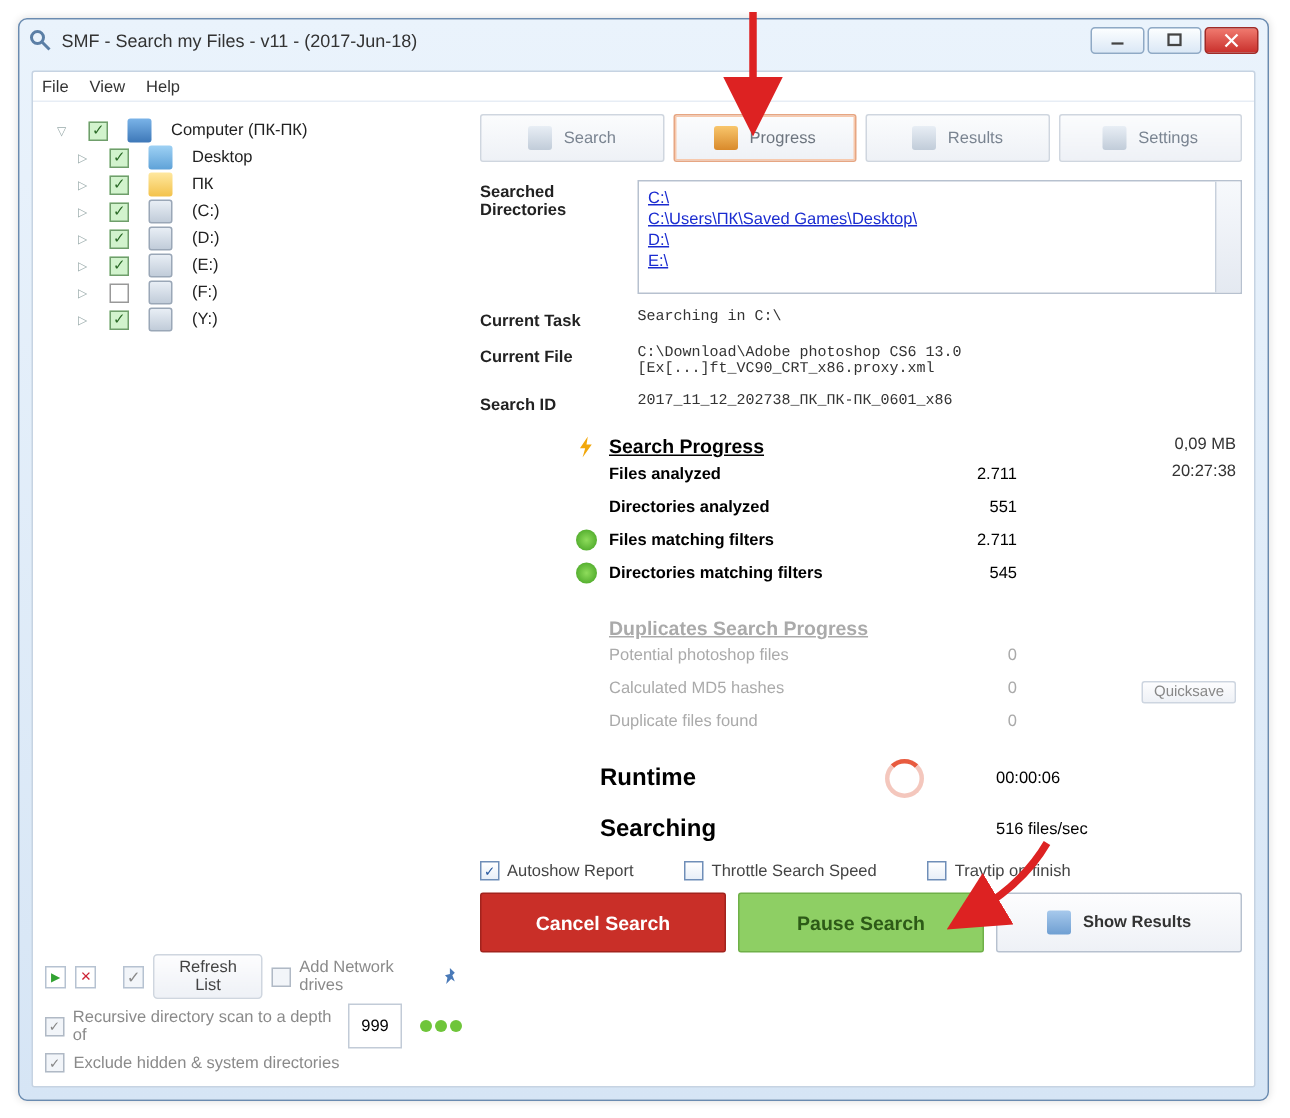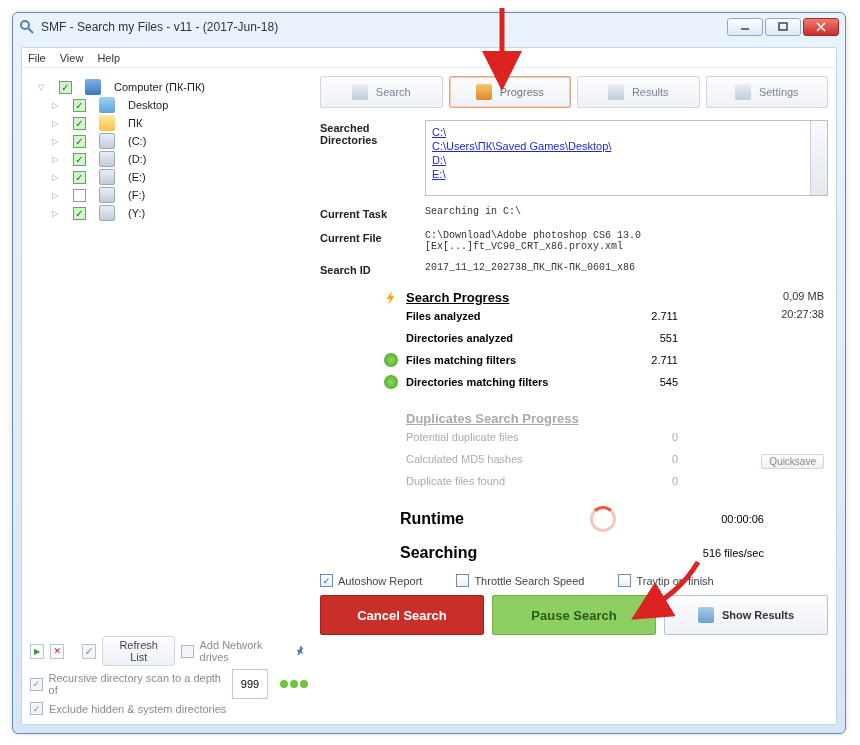--- a/index.html
+++ b/index.html
@@ -78,21 +78,21 @@
 .sp-row .k { font-weight: bold; flex: 0 0 210px; }
 .sp-row .k.gray { color: #aaa; font-weight: normal; }
 .sp-row .v { width: 62px; text-align: right; }
 .sp-row .v.gray { color: #aaa; }
 .sp-meta { position: absolute; right: 4px; top: 0; text-align: right; font-size: 11px; color: #333; }
 .sp-meta div { margin-bottom: 6px; }
 .quicksave { position: absolute; right: 4px; top: 164px; border: 1px solid #cdd5e0; background: linear-gradient(#fdfdfe,#eef1f6); padding: 1px 7px; border-radius: 2px; font-size: 10px; color: #888; }
 
 .rt-row { display: flex; align-items: center; margin: 10px 0 0 80px; }
 .rt-row .k { font-weight: bold; width: 160px; font-size: 16px; }
-.rt-row .v { width: 100px; text-align: right; margin-left: 48px; }
+.rt-row .v { width: 100px; text-align: left; margin-left: 48px; }
 .spinner { width: 26px; height: 26px; border: 3px solid #f4c7bd; border-top-color: #e85b3f; border-radius: 50%; margin-left: 30px; }
 
 .opts-row { display: flex; gap: 34px; margin: 12px 0 8px; align-items: flex-end; }
 .optchk { display: flex; align-items: center; gap: 5px; color: #444; }
 .ock { width: 13px; height: 13px; border: 1px solid #6f8eb8; background: linear-gradient(#fff,#e8eff8); display: inline-flex; align-items: center; justify-content: center; }
 .ock.on::after { content: '✓'; font-size: 9px; color: #2a5aa0; }
 
 .btns-row { display: flex; gap: 8px; }
 .bigbtn { flex: 1; height: 40px; display: flex; align-items: center; justify-content: center; font-weight: bold; font-size: 13px; border-radius: 2px; }
 .bigbtn.cancel { background: #c92f28; color: #fff; border: 1px solid #a2231d; }
@@ -305,21 +305,21 @@
               <span class="k">Directories matching filters</span>
               <span class="v">545</span>
             </div>
 
           <div class="sp-head" style="margin-top:18px">
               <span style="width:22px"></span>
               <span class="sp-title gray">Duplicates Search Progress</span>
             </div>
           <div class="sp-row">
               <span class="pin"></span>
-              <span class="k gray">Potential duplicate files</span>
+              <span class="k gray">Potential photoshop files</span>
               <span class="v gray">0</span>
             </div>
           <div class="sp-row">
               <span class="pin"></span>
               <span class="k gray">Calculated MD5 hashes</span>
               <span class="v gray">0</span>
             </div>
           <div class="sp-row">
               <span class="pin"></span>
               <span class="k gray">Duplicate files found</span>

